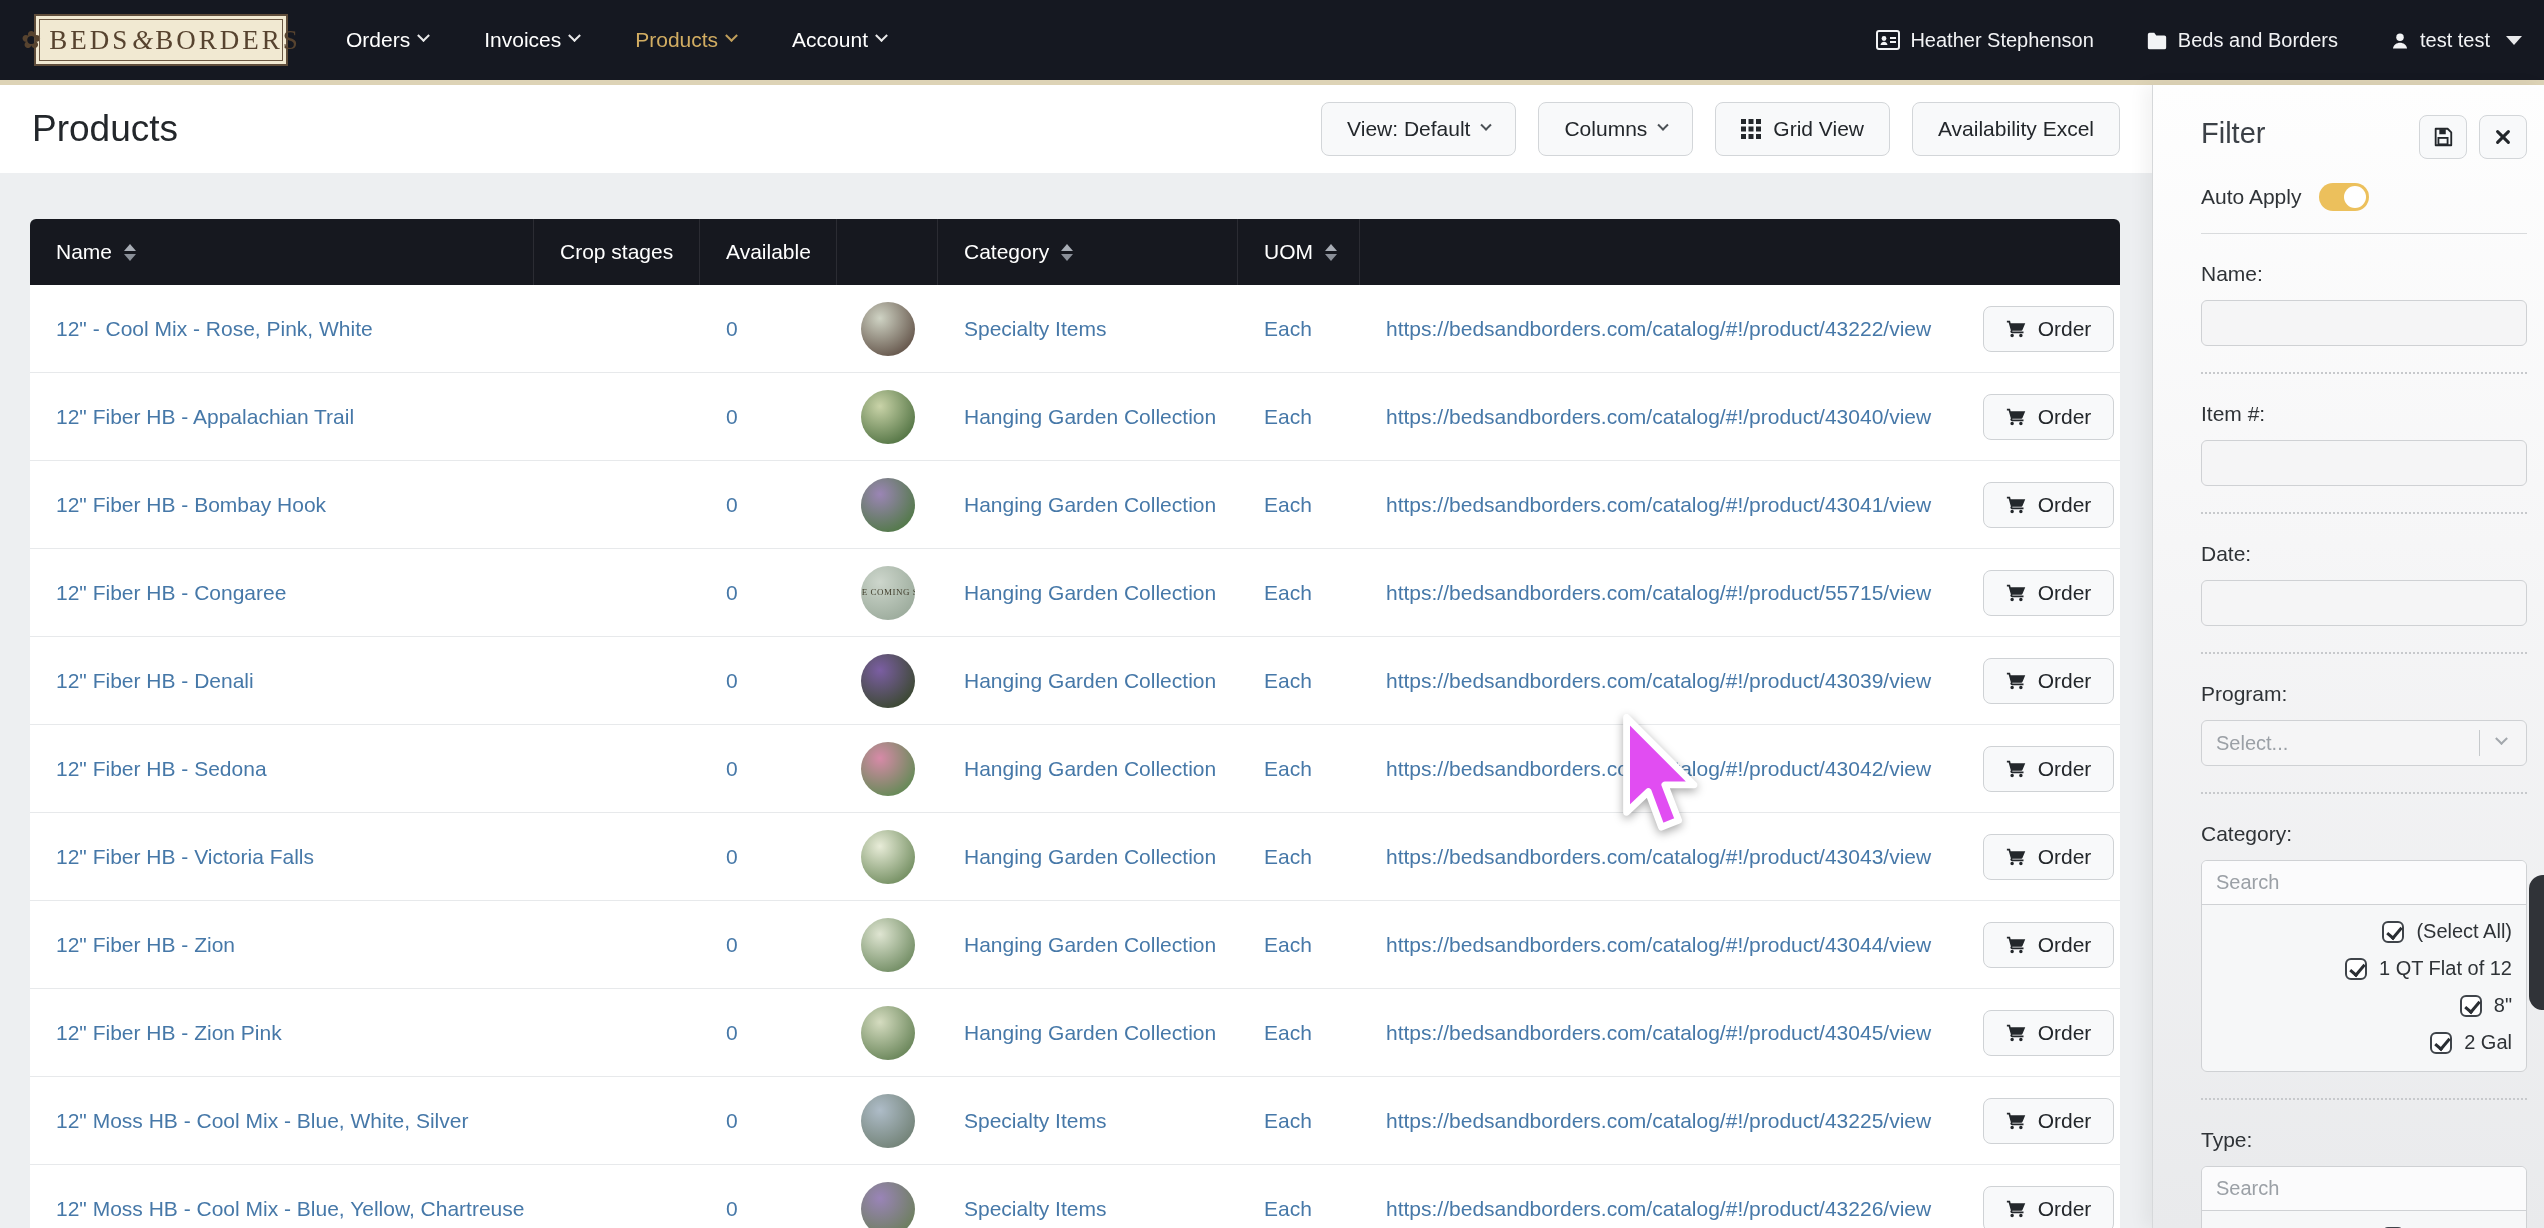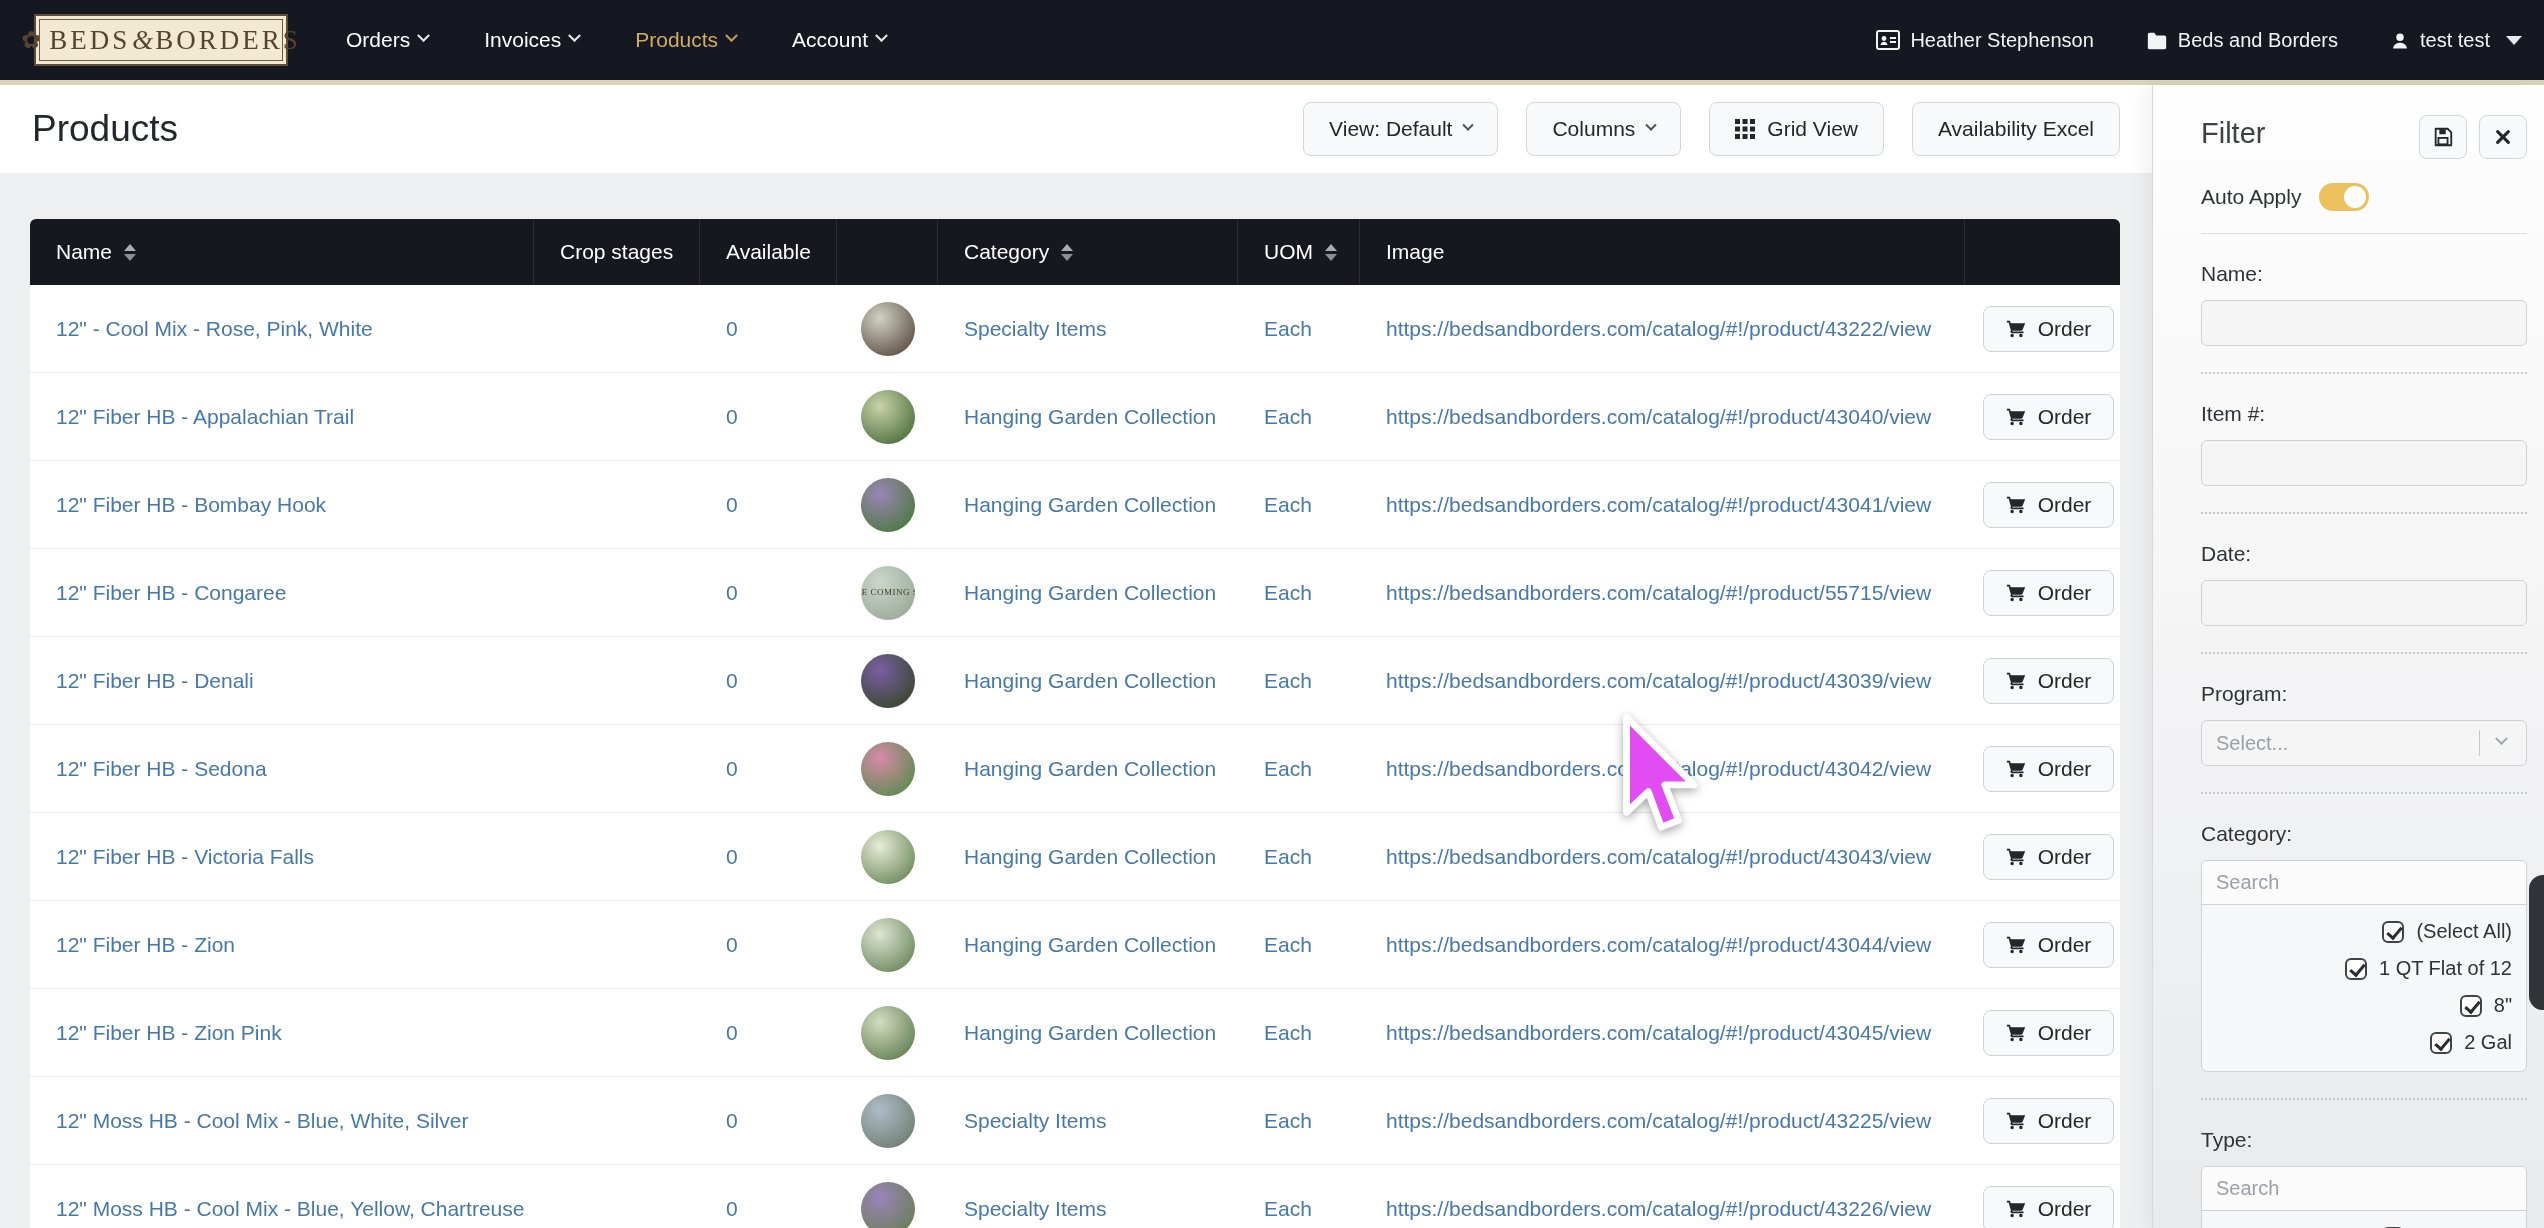--- a/index.html
+++ b/index.html
@@ -40,21 +40,21 @@
   }
 
   .accentbar { height:5px; background:#ddd3b6; }
 
   
   .layout { display:flex; height:1143px; }
   .content { flex:1; min-width:0; display:flex; flex-direction:column; }
 
   .page-header { height:88px; background:#ffffff; display:flex; align-items:center; padding:0 32px; flex:none; }
   .page-title { font-size:37px; font-weight:400; color:#23272b; }
-  .header-buttons { margin-left:auto; display:flex; gap:28px;justify-content:flex-end; }
+  .header-buttons { margin-left:auto; display:flex; gap:22px;justify-content:flex-end; }
   .btn {
     height:54px; padding:0 25px; background:#f8f9fa; border:1px solid #d3d6d9; border-radius:8px;
     font-size:21px; color:#23272b; display:flex; align-items:center; gap:12px; cursor:pointer; white-space:nowrap;
     font-family:"Liberation Sans", sans-serif;
   }
   .btn .chev { border-color:#3a3f45; width:8px; height:8px; margin-top:-3px; }
 
   .content-body { padding:46px 0 0 30px; flex:1; }
 
   
@@ -264,23 +264,20 @@
               </span>
             </div>
           <div class="th">
               <span>UOM</span>
               <span class="sort-icon">
                 <span class="up"></span>
                 <span class="down"></span>
               </span>
             </div>
           <div class="th">
-              <span>Image</span>
-            </div>
-          <div class="th">
               <span></span>
             </div>
         </div>
         <div id="table-body">
   <div class="row">
     <div class="cell"><span class="link">12" - Cool Mix - Rose, Pink, White</span></div>
     <div class="cell"></div>
     <div class="cell"><span class="link">0</span></div>
     <div class="cell thumb-cell">
                 <div class="thumb" style="background: radial-gradient(circle at 35% 30%, rgb(207, 211, 196) 0%, rgb(107, 93, 82) 75%);"></div>

